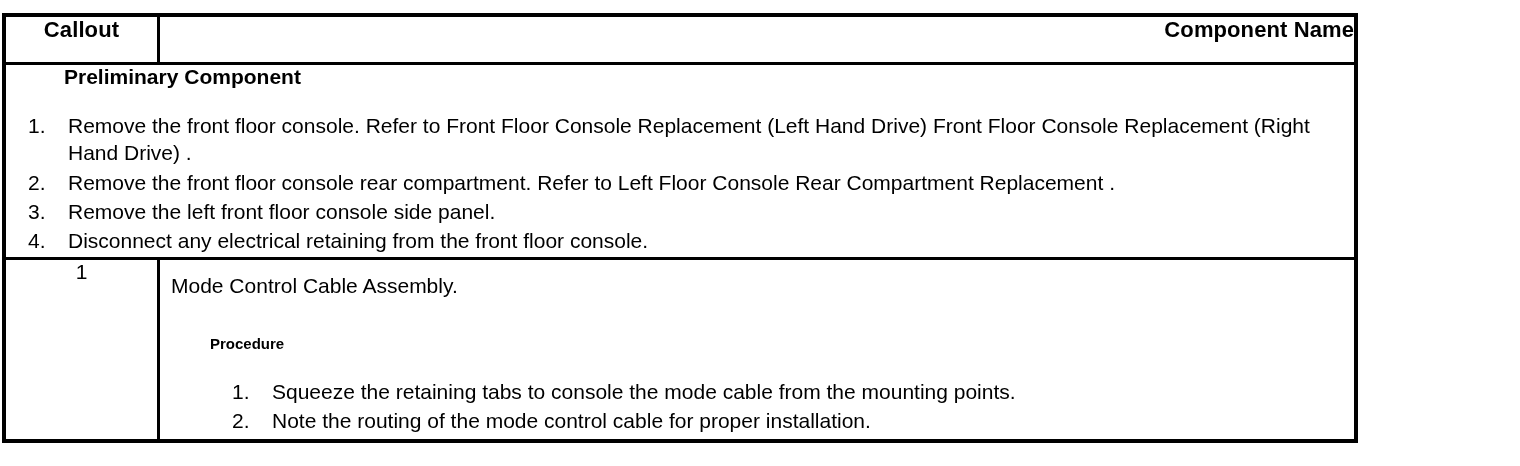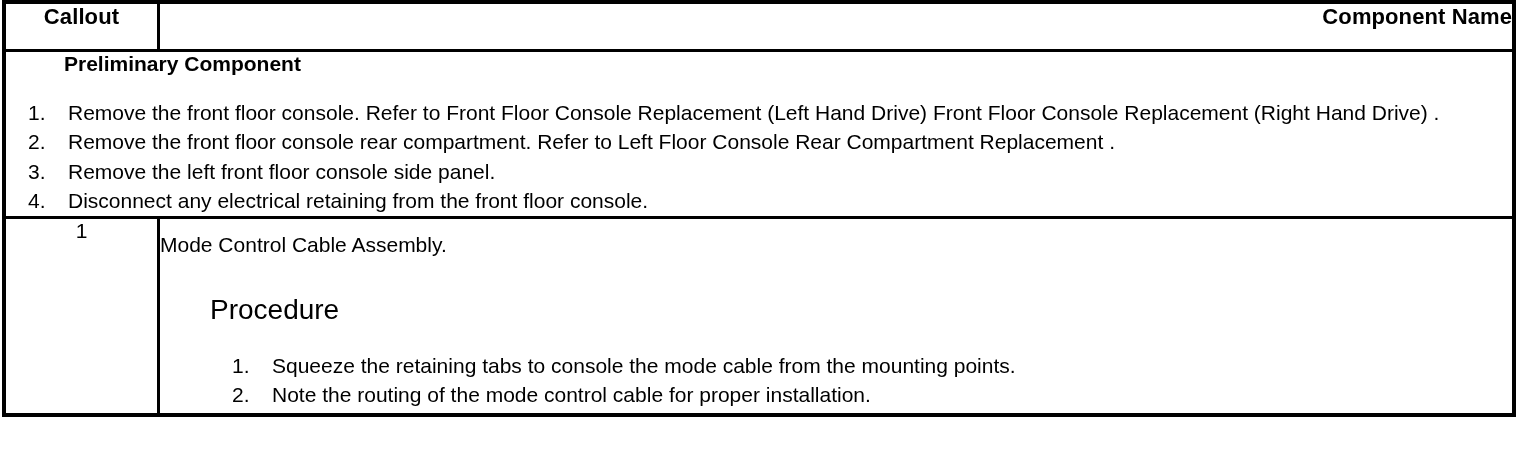--- a/index.html
+++ b/index.html
@@ -9,22 +9,22 @@
   }
   body {
     width: 1520px;
     height: 466px;
     font-family: "Liberation Sans", sans-serif;
     color: #000000;
     overflow: hidden;
   }
 
   .service-table {
-    width: 1514px;
-    margin: 0 0 0 2px;
+    width: 1356px;
+    margin: 13px 0 0 2px;
     border-collapse: collapse;
     border: 4px solid #000;
     table-layout: fixed;
   }
 
   .service-table td,
   .service-table th {
     vertical-align: top;
     padding: 0;
   }
@@ -86,24 +86,25 @@
     vertical-align: middle;
     font-size: 21px;
   }
   .callout-body-cell {
     padding: 0 8px 6px 6px;
   }
   .comp-title {
     font-size: 21px;
     line-height: 1.2;
     margin: 13px 0 0 0;
+    padding-left: 11px;
   }
   .proc-heading {
-    font-size: 28px;
-    font-weight: normal;
+    font-size: 15px;
+    font-weight: bold;
     margin: 38px 0 26px 50px;
     line-height: 1.1;
   }
   ol.substeps {
     list-style: none;
     margin: 0 0 4px 0;
     padding: 0;
   }
   ol.substeps > li {
     position: relative;

